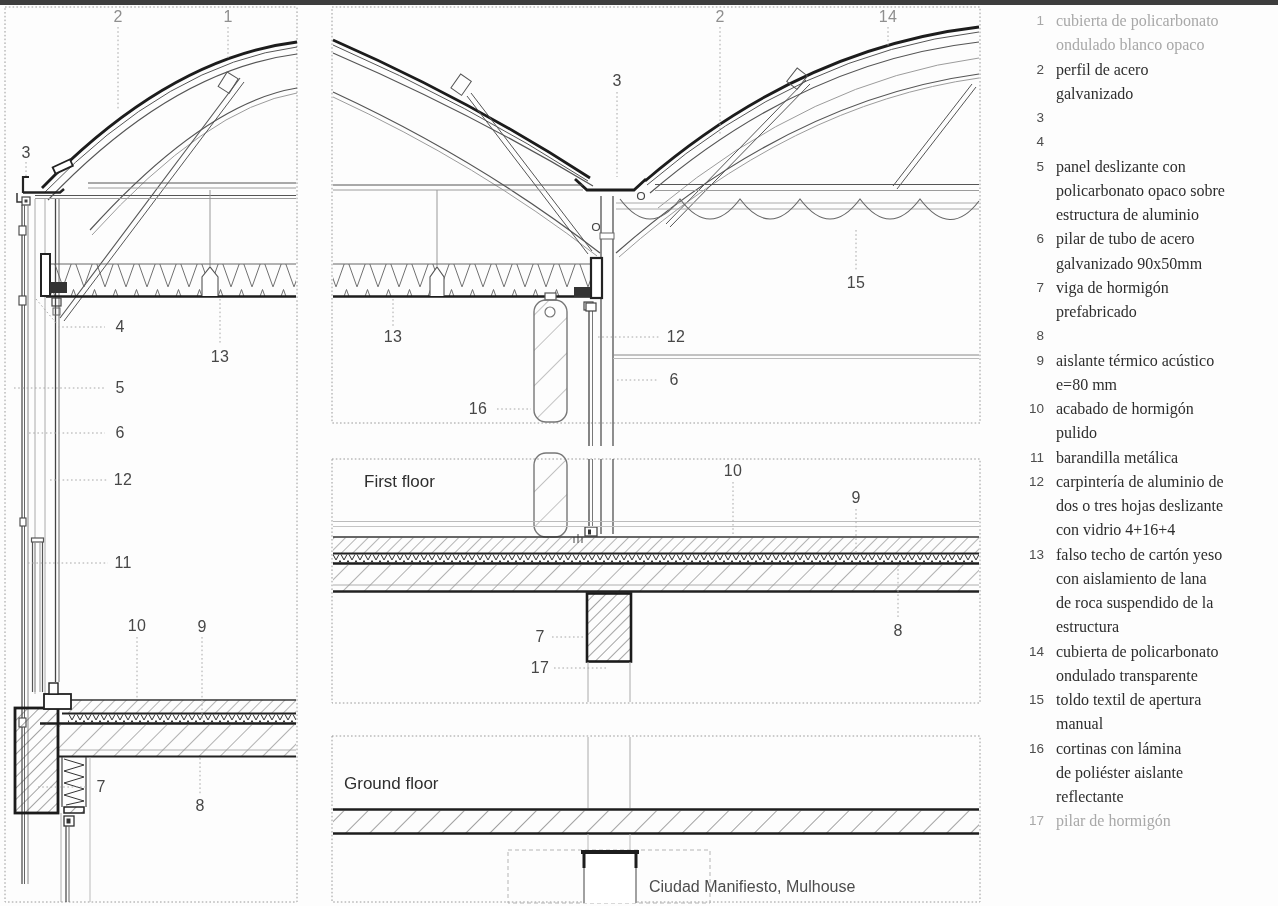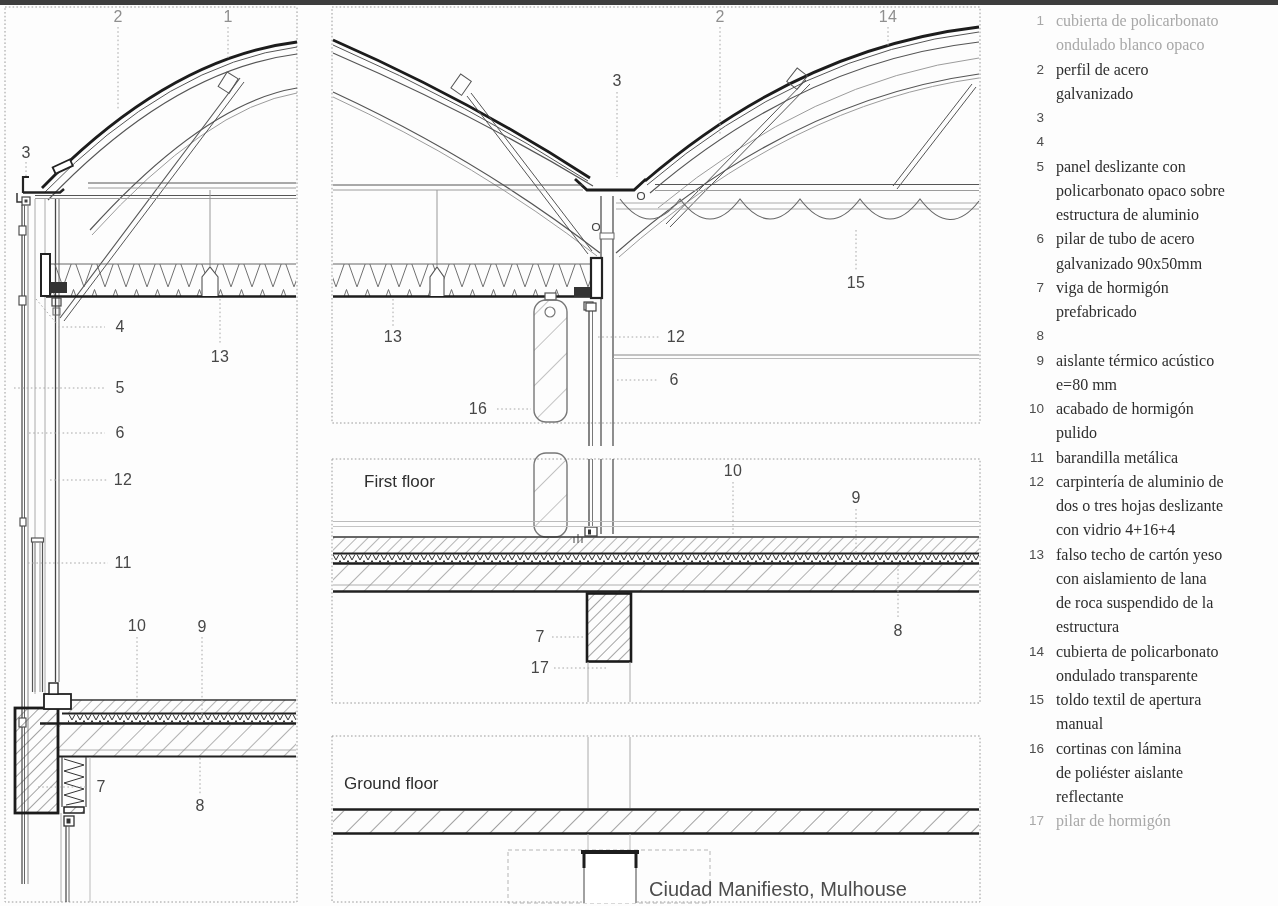--- a/index.html
+++ b/index.html
@@ -11,21 +11,21 @@
   .pbr{fill:none;stroke:#9a9a9a;stroke-width:1;stroke-dasharray:1.6 2.2;}
   .ldr{fill:none;stroke:#a8a8a8;stroke-width:1;stroke-dasharray:1.6 2.6;}
   .thick{fill:none;stroke:#1c1c1c;stroke-width:2.8;}
   .ln{fill:none;stroke:#555;}
   .lt{fill:none;stroke:#9c9c9c;}
   
   .co{position:absolute;transform:translate(-50%,-50%);font-size:16px;color:#474747;
       letter-spacing:.3px;white-space:nowrap;}
   .co.gray{color:#8f8f8f;}
   .floor-label{position:absolute;font-size:17px;color:#2e2e2e;}
-  .proj-title{position:absolute;left:649px;top:878px;font-size:20px;color:#4c4c4c;white-space:nowrap;}
+  .proj-title{position:absolute;left:649px;top:878px;font-size:16px;color:#4c4c4c;white-space:nowrap;}
   
   .legend{position:absolute;left:1022px;top:5px;width:256px;padding-top:4px;
           font-family:"Liberation Serif",serif;}
   .lrow{display:flex;align-items:flex-start;}
   .lnum{width:22px;text-align:right;margin-right:12px;font-family:"Liberation Sans",sans-serif;
         font-size:13.5px;line-height:24.25px;color:#4d4d4d;flex:none;}
   .ltxt{font-size:16px;line-height:24.25px;color:#2d2d2d;white-space:pre;}
   .lrow.muted .lnum,.lrow.muted .ltxt{color:#a8a8a8;}
 </style>
 </head>

